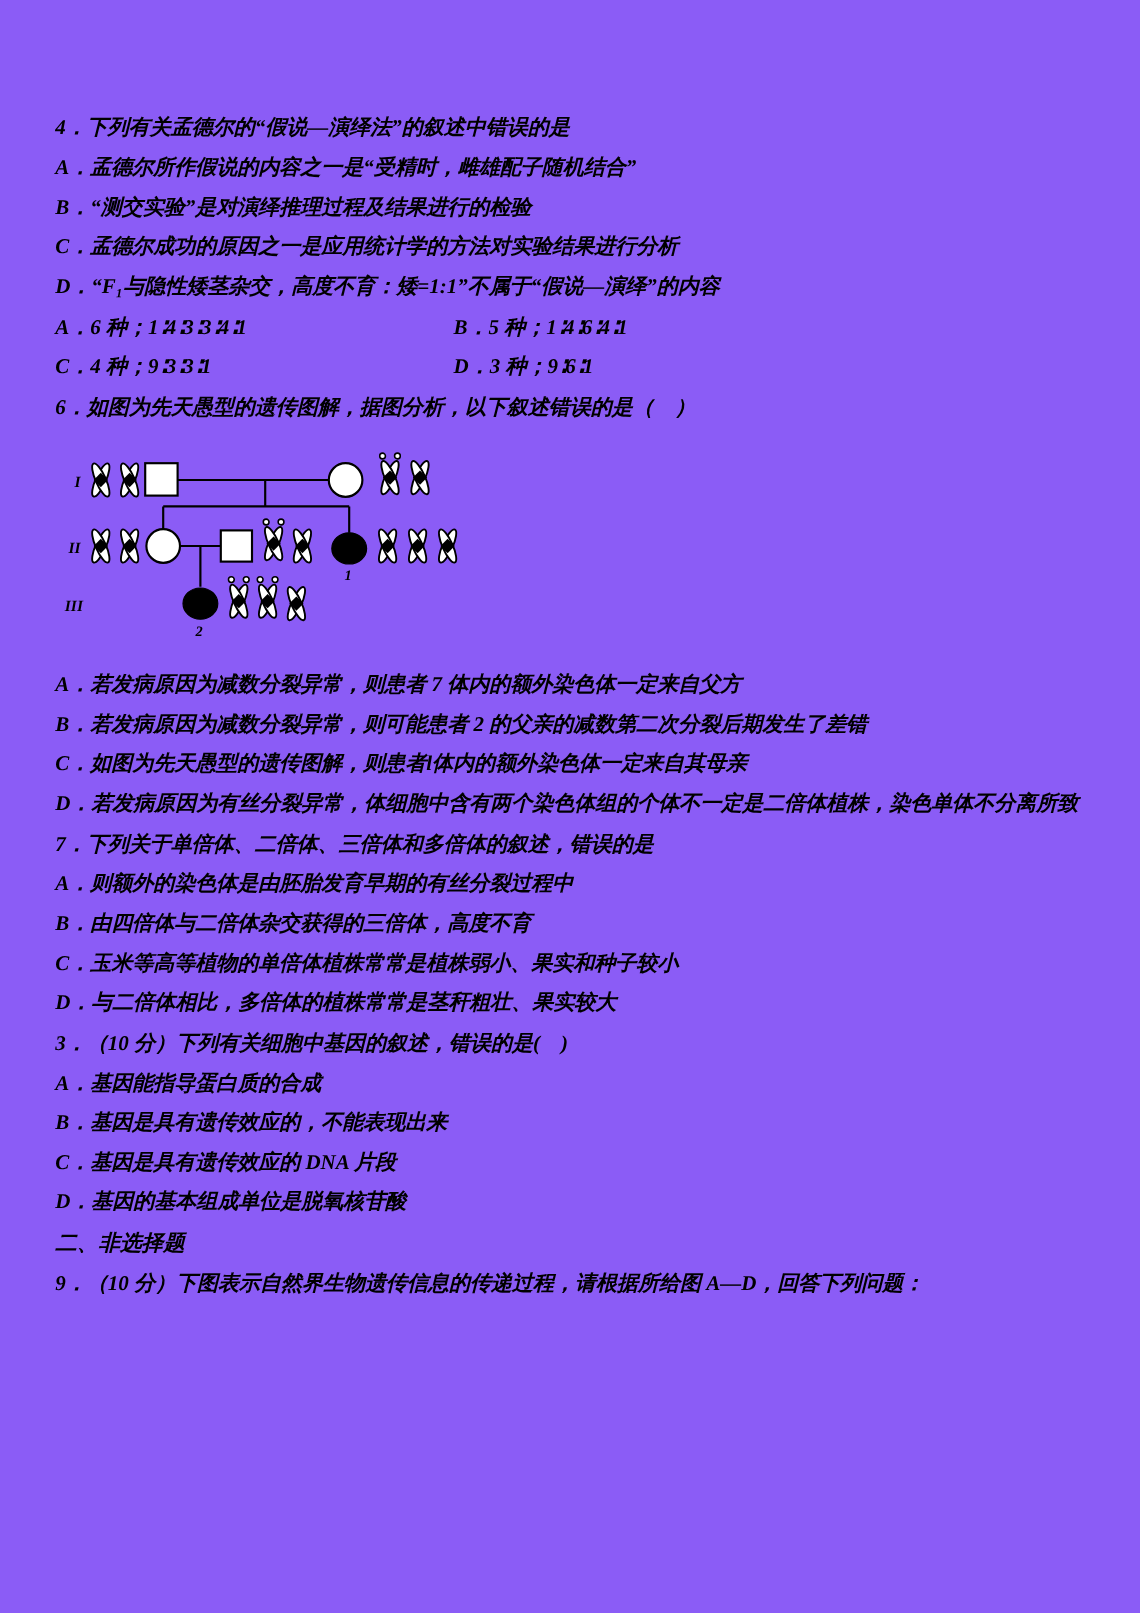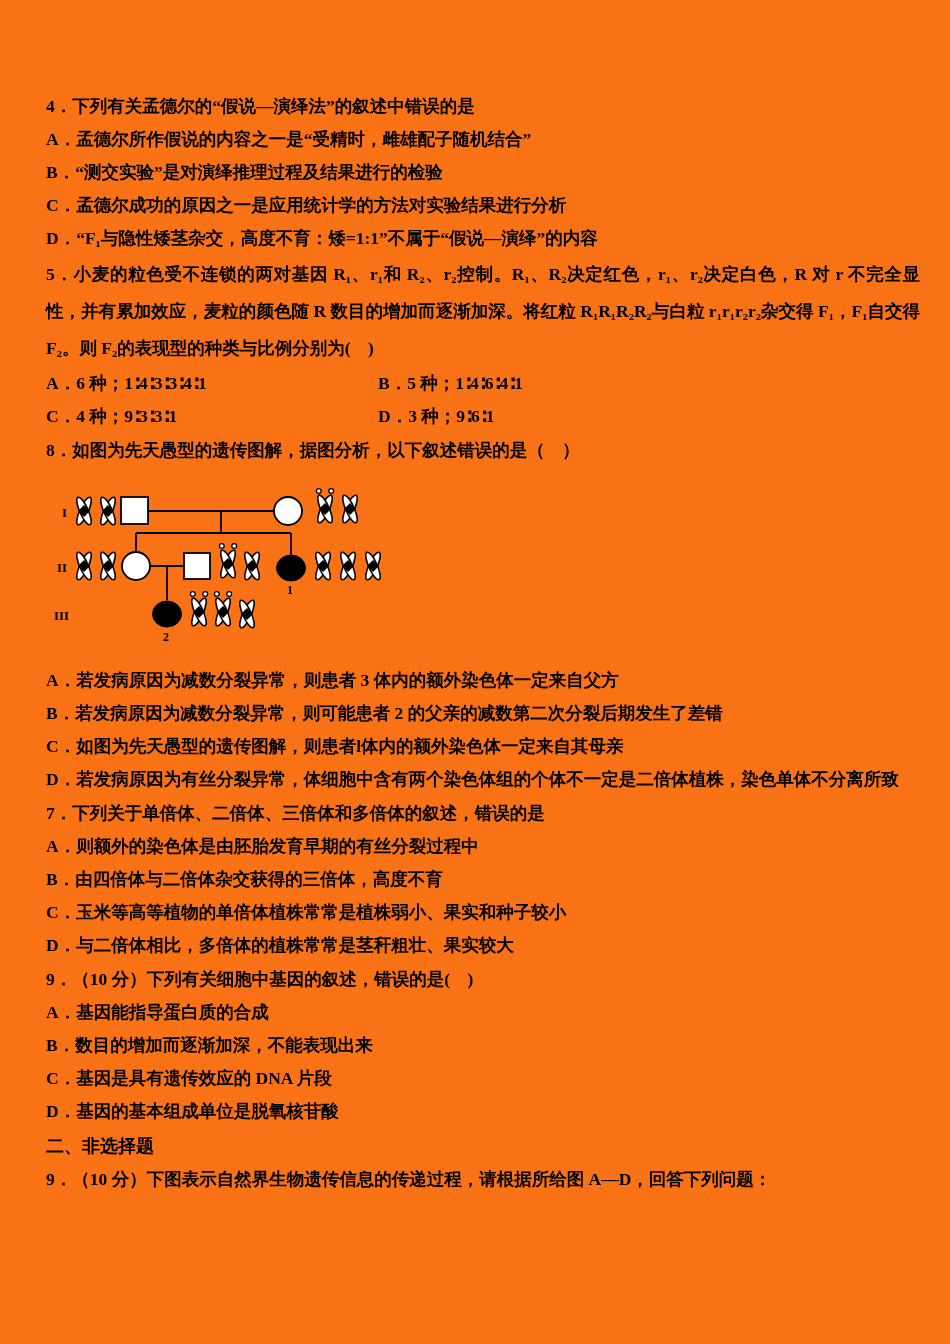--- a/index.html
+++ b/index.html
@@ -7,21 +7,22 @@
     width: 950px; height: 1344px;
     background: #ffffff;
     color: #000000;
     font-family: "Liberation Serif", "DejaVu Serif", serif;
     font-weight: bold;
   }
   .page {
     position: relative;
     width: 950px; height: 1344px;
     overflow: hidden;
-    background: #f97316;
+    background: #8b5cf6;
+    font-style: italic;
   }
   .content {
     position: absolute;
     left: 46px; top: 90px;
     width: 874px;
   }
   .q { margin: 0 0 1px 0; }
   .line {
     font-size: 17.5px;
     line-height: 33px;
@@ -56,31 +57,30 @@
 
     <div class="q">
       <div class="line">4．下列有关孟德尔的“假说—演绎法”的叙述中错误的是</div>
       <div class="line">A．孟德尔所作假说的内容之一是“受精时，雌雄配子随机结合”</div>
       <div class="line">B．“测交实验”是对演绎推理过程及结果进行的检验</div>
       <div class="line">C．孟德尔成功的原因之一是应用统计学的方法对实验结果进行分析</div>
       <div class="line">D．“F₁与隐性矮茎杂交，高度不育：矮=1:1”不属于“假说—演绎”的内容</div>
     </div>
 
     <div class="q">
-      <div class="para">5．小麦的粒色受不连锁的两对基因 R₁、r₁和 R₂、r₂控制。R₁、R₂决定红色，r₁、r₂决定白色，R 对 r 不完全显性，并有累加效应，麦粒的颜色随 R 数目的增加而逐渐加深。将红粒 R₁R₁R₂R₂与白粒 r₁r₁r₂r₂杂交得 F₁，F₁自交得 F₂。则 F₂的表现型的种类与比例分别为(　)</div>
       <div class="opts2">
         <div class="line">A．6 种；1∶4∶3∶3∶4∶1</div>
         <div class="line">B．5 种；1∶4∶6∶4∶1</div>
         <div class="line">C．4 种；9∶3∶3∶1</div>
         <div class="line">D．3 种；9∶6∶1</div>
       </div>
     </div>
 
     <div class="q">
-      <div class="line">8．如图为先天愚型的遗传图解，据图分析，以下叙述错误的是（　）</div>
+      <div class="line">6．如图为先天愚型的遗传图解，据图分析，以下叙述错误的是（　）</div>
 
       <div class="diagram-wrap">
         <svg width="400" height="175" viewBox="0 0 400 175" xmlns="http://www.w3.org/2000/svg">
           <defs>
             <g id="chr">
               <ellipse cx="0" cy="0" rx="4.2" ry="15" transform="rotate(24)" fill="#ffffff" stroke="#000000" stroke-width="1.6"></ellipse>
               <ellipse cx="0" cy="0" rx="4.2" ry="15" transform="rotate(-24)" fill="#ffffff" stroke="#000000" stroke-width="1.6"></ellipse>
               <rect x="-4.2" y="-4.2" width="8.4" height="8.4" transform="rotate(45)" fill="#000000"></rect>
             </g>
             <g id="chrs">
@@ -124,38 +124,38 @@
           <use href="#chr" x="327" y="91"></use>
 
           <ellipse cx="121" cy="139" rx="14.5" ry="13" fill="#000000" stroke="#000000"></ellipse>
           <text x="117" y="166" font-size="12">2</text>
           <use href="#chrs" x="153" y="137"></use>
           <use href="#chrs" x="177" y="137"></use>
           <use href="#chr" x="201" y="139"></use>
         </svg>
       </div>
 
-      <div class="line">A．若发病原因为减数分裂异常，则患者 3 体内的额外染色体一定来自父方</div>
+      <div class="line">A．若发病原因为减数分裂异常，则患者 7 体内的额外染色体一定来自父方</div>
       <div class="line">B．若发病原因为减数分裂异常，则可能患者 2 的父亲的减数第二次分裂后期发生了差错</div>
       <div class="line">C．如图为先天愚型的遗传图解，则患者l体内的额外染色体一定来自其母亲</div>
       <div class="line">D．若发病原因为有丝分裂异常，体细胞中含有两个染色体组的个体不一定是二倍体植株，染色单体不分离所致</div>
     </div>
 
     <div class="q">
       <div class="line">7．下列关于单倍体、二倍体、三倍体和多倍体的叙述，错误的是</div>
       <div class="line">A．则额外的染色体是由胚胎发育早期的有丝分裂过程中</div>
       <div class="line">B．由四倍体与二倍体杂交获得的三倍体，高度不育</div>
       <div class="line">C．玉米等高等植物的单倍体植株常常是植株弱小、果实和种子较小</div>
       <div class="line">D．与二倍体相比，多倍体的植株常常是茎秆粗壮、果实较大</div>
     </div>
 
     <div class="q">
-      <div class="line">9．（10 分）下列有关细胞中基因的叙述，错误的是(　)</div>
+      <div class="line">3．（10 分）下列有关细胞中基因的叙述，错误的是(　)</div>
       <div class="line">A．基因能指导蛋白质的合成</div>
-      <div class="line">B．数目的增加而逐渐加深，不能表现出来</div>
+      <div class="line">B．基因是具有遗传效应的，不能表现出来</div>
       <div class="line">C．基因是具有遗传效应的 DNA 片段</div>
       <div class="line">D．基因的基本组成单位是脱氧核苷酸</div>
     </div>
 
     <div class="section-head line">二、非选择题</div>
 
     <div class="q">
       <div class="line">9．（10 分）下图表示自然界生物遗传信息的传递过程，请根据所给图 A—D，回答下列问题：</div>
     </div>
 

